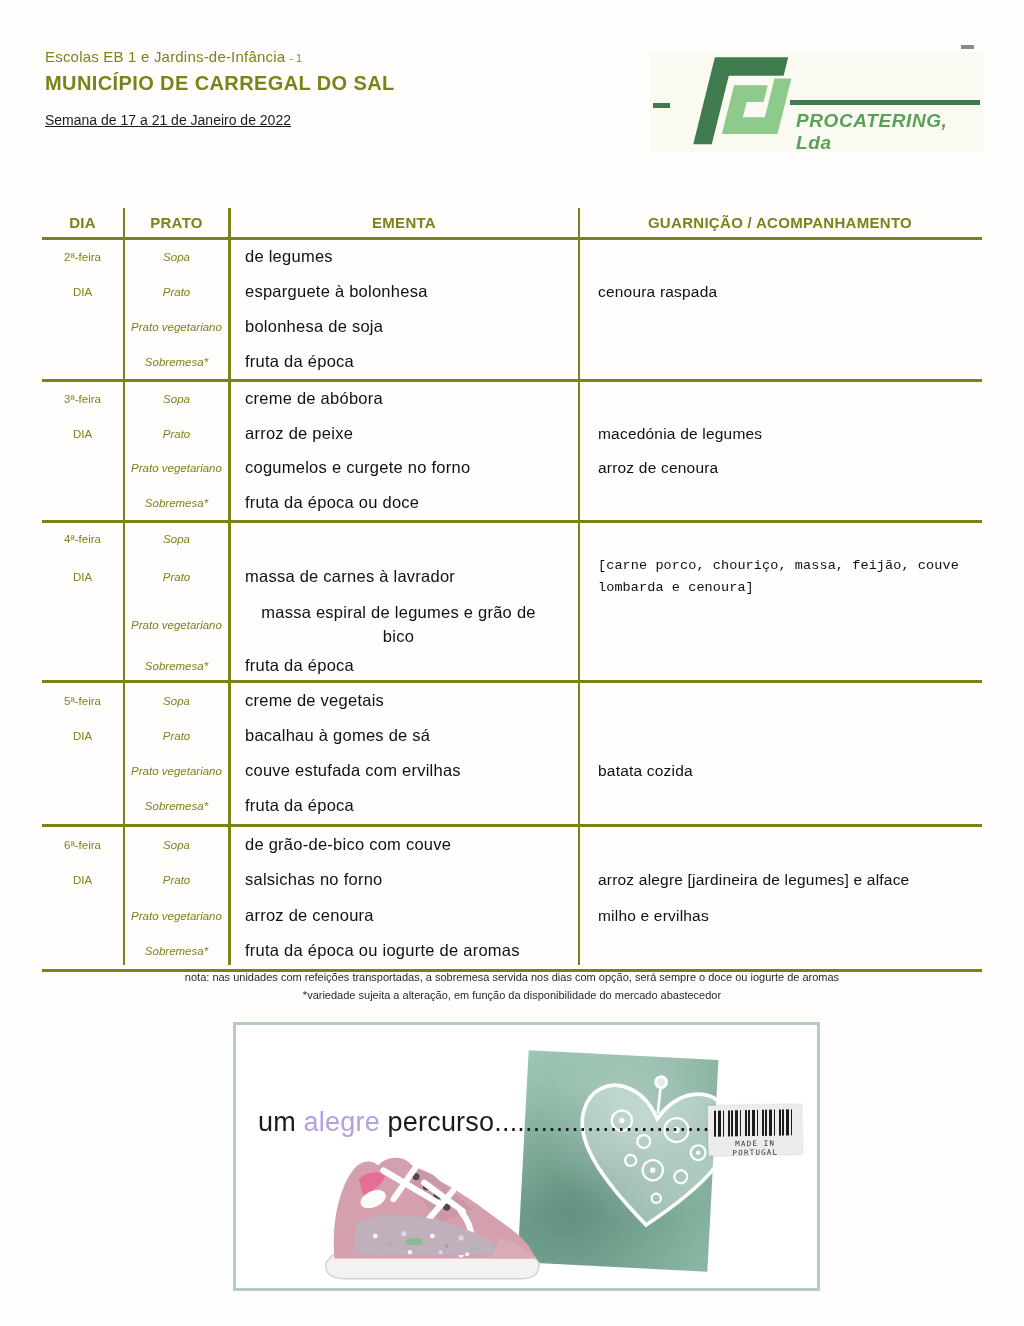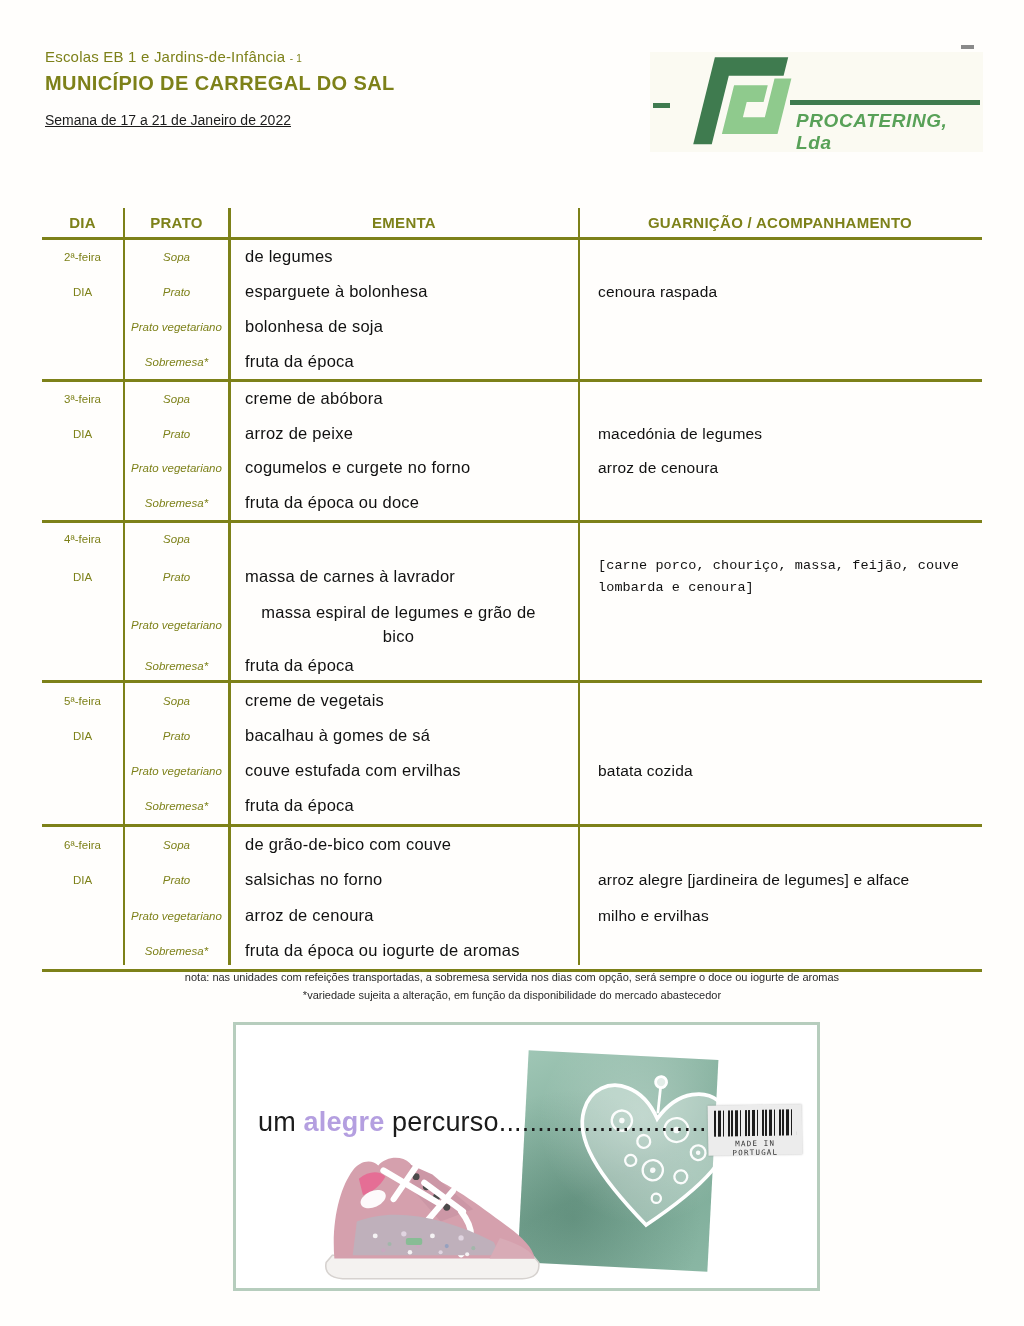--- a/index.html
+++ b/index.html
@@ -39,21 +39,21 @@
   .dish.wrap { max-width:322px; }
   .side { padding-left:20px; font-size:15.5px; letter-spacing:.2px; color:#111; }
   .side.bracket { font-size:13.5px; line-height:1.6; max-width:392px; padding-right:6px; letter-spacing:.1px;font-family:Liberation Mono, monospace; }
   
   .note { position:absolute; left:42px; width:940px; text-align:center; font-size:11px; color:#2a2a2a; }
   .note.n1 { top:971px; }
   .note.n2 { top:989px; }
   
   .promo-box { position:absolute; left:233px; top:1022px; width:587px; height:269px; background:#fff; border:3px solid #b6cdbd; overflow:hidden; }
   .promo-caption { position:absolute; left:22px; top:82px; z-index:4; font-size:27px; color:#1b1b1b; letter-spacing:.2px; white-space:nowrap; }
-  .promo-caption .alegre { color:#b49fe0;font-weight:bold; }
+  .promo-caption .alegre { color:#b49fe0; }
   .watercolor-square {
     position:absolute; left:287px; top:30px; width:190px; height:212px; z-index:1;
     transform:rotate(3deg);
     background:
       radial-gradient(circle at 62% 30%, rgba(255,255,255,.30), transparent 55%),
       radial-gradient(circle at 28% 78%, rgba(15,60,45,.22), transparent 60%),
       linear-gradient(150deg,#9fc6b5,#7aa895 55%,#8ab7a4);
   }
   .heart-svg { position:absolute; left:325px; top:42px; z-index:2; transform:rotate(6deg); }
   .sneaker-svg { position:absolute; left:82px; top:122px; z-index:2; }

